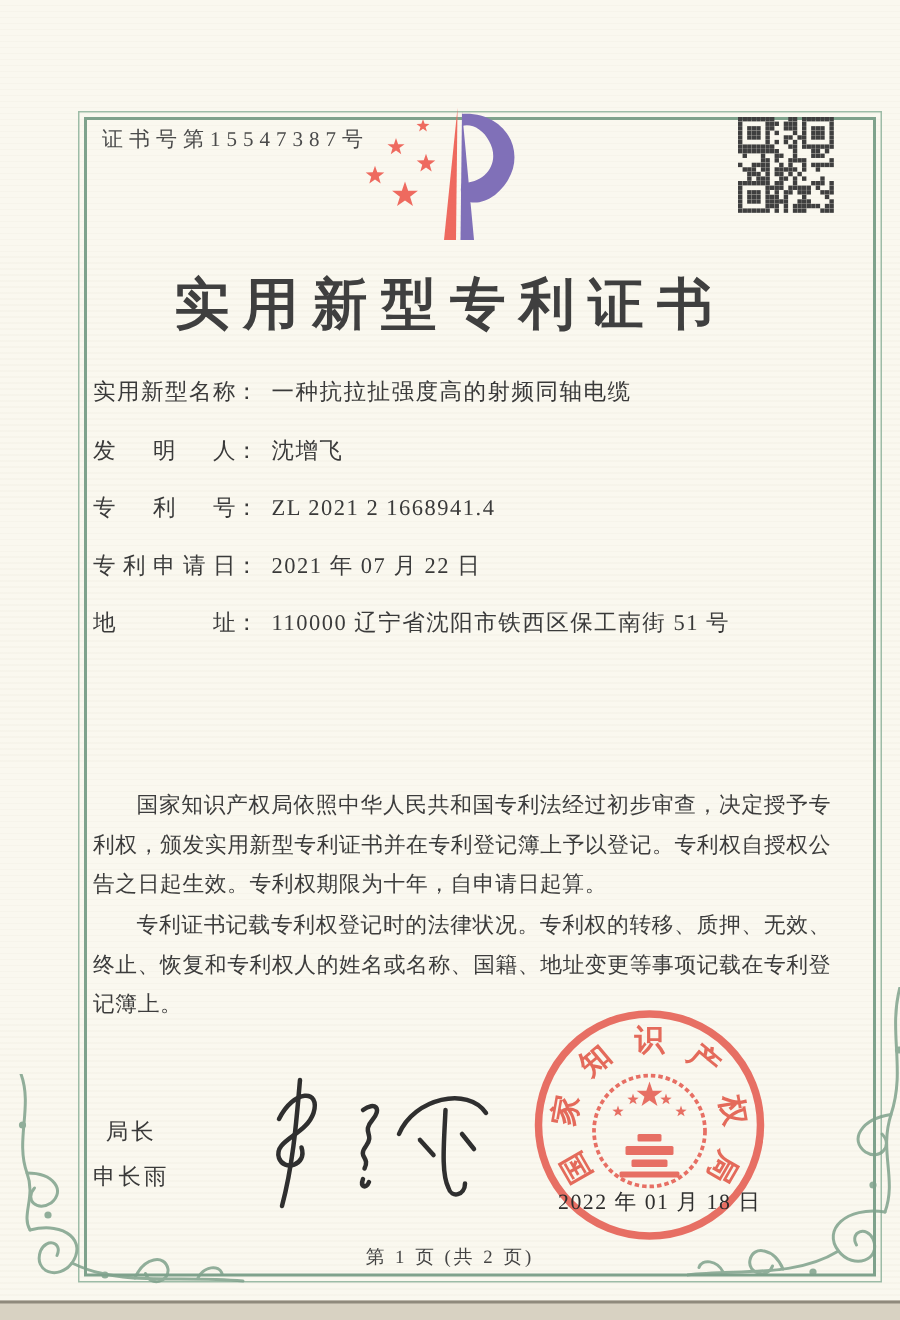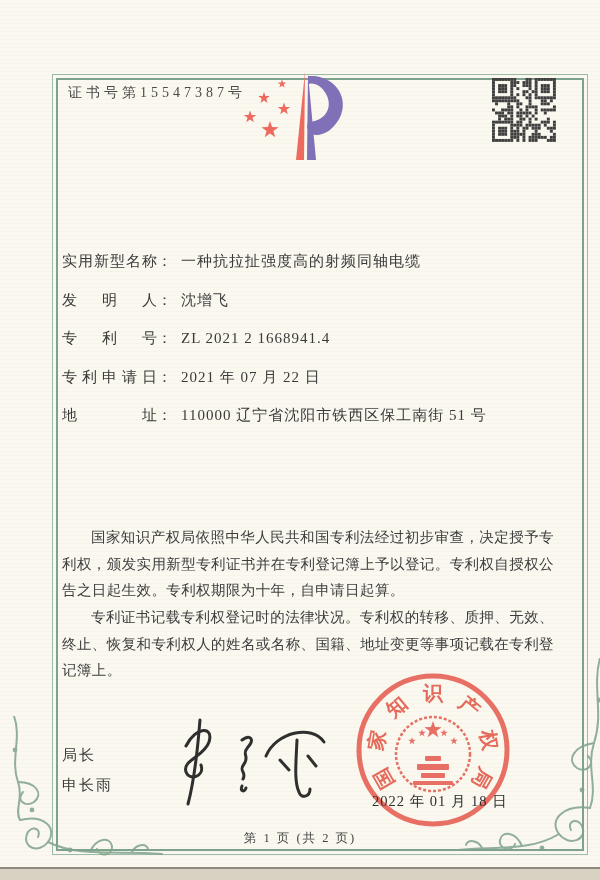--- a/index.html
+++ b/index.html
@@ -22,21 +22,21 @@
   .fields{position:absolute;left:62px;top:252px;width:500px;font-size:15px;}
   .field-row{height:38.5px;white-space:nowrap;}
   .flabel{display:inline-block;width:95px;text-align:justify;text-align-last:justify;
     -moz-text-align-last:justify;vertical-align:top;}
   .colon{display:inline-block;margin-right:9px;}
   .fvalue{letter-spacing:1px;}
   .field-pair2{margin-left:18px;}
   .paras{position:absolute;left:62px;top:524px;width:492px;font-size:14.5px;
     line-height:1.84;text-align:justify;color:#3c3c3c;letter-spacing:0.4px;}
   .paras p{margin:0;text-indent:2em;}
-  .sign-block{position:absolute;left:62px;top:740px;font-size:15px;line-height:30px;letter-spacing:2px;}
+  .sign-block{position:absolute;left:62px;top:740px;font-size:15px;line-height:30px;letter-spacing:2px;text-align:center;}
   .signature{position:absolute;left:148px;top:712px;}
   .seal{position:absolute;left:353px;top:670px;}
   .seal-date{position:absolute;left:372px;top:792px;font-size:14.5px;color:#2e2e2e;letter-spacing:1px;}
   .footer{position:absolute;left:0;top:830px;width:600px;text-align:center;
     font-size:12.5px;letter-spacing:2px;color:#444;}
   .flourish{position:absolute;pointer-events:none;}
   .flourish.left{left:6px;bottom:14px;}
   .flourish.right{right:4px;bottom:12px;}
 </style>
 </head>
@@ -339,20 +339,21 @@
         <rect x="30.48" y="60.95" width="2.93" height="2.93" fill="#3f3f3f"></rect>
         <rect x="36.57" y="60.95" width="2.93" height="2.93" fill="#3f3f3f"></rect>
         <rect x="39.62" y="60.95" width="2.93" height="2.93" fill="#3f3f3f"></rect>
         <rect x="42.67" y="60.95" width="2.93" height="2.93" fill="#3f3f3f"></rect>
         <rect x="54.86" y="60.95" width="2.93" height="2.93" fill="#3f3f3f"></rect>
         <rect x="57.90" y="60.95" width="2.93" height="2.93" fill="#3f3f3f"></rect>
         <rect x="60.95" y="60.95" width="2.93" height="2.93" fill="#3f3f3f"></rect>
       </g>
   </svg>
 
+  <div class="title">实用新型专利证书</div>
 
   <div class="fields">
     <div class="field-row">
       <span class="flabel">实用新型名称</span><span class="colon">：</span><span class="fvalue">一种抗拉扯强度高的射频同轴电缆</span>
     </div>
     <div class="field-row">
       <span class="flabel">发明人</span><span class="colon">：</span><span class="fvalue">沈增飞</span>
     </div>
     <div class="field-row">
       <span class="flabel">专利号</span><span class="colon">：</span><span class="fvalue">ZL 2021 2 1668941.4</span>

